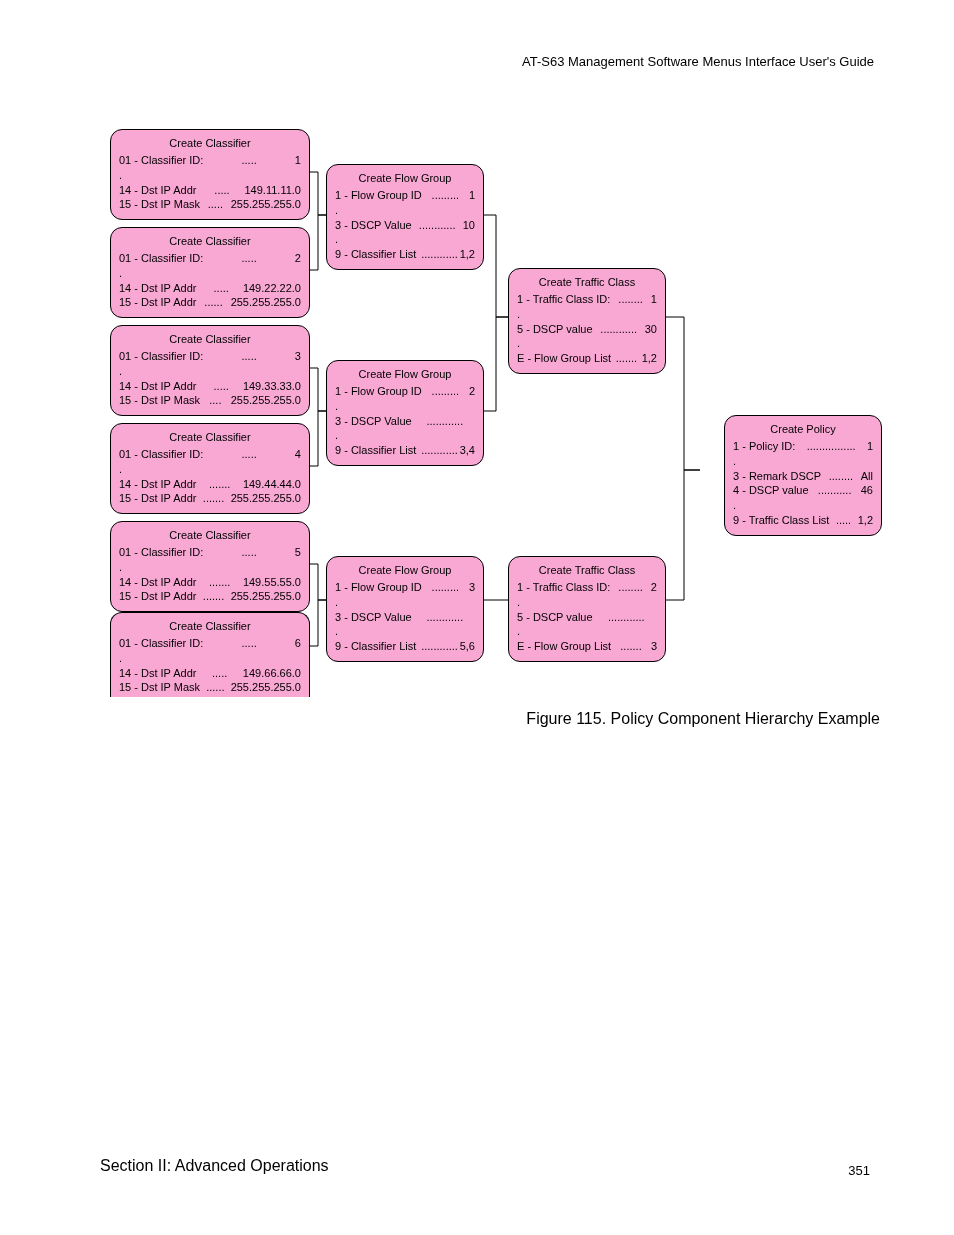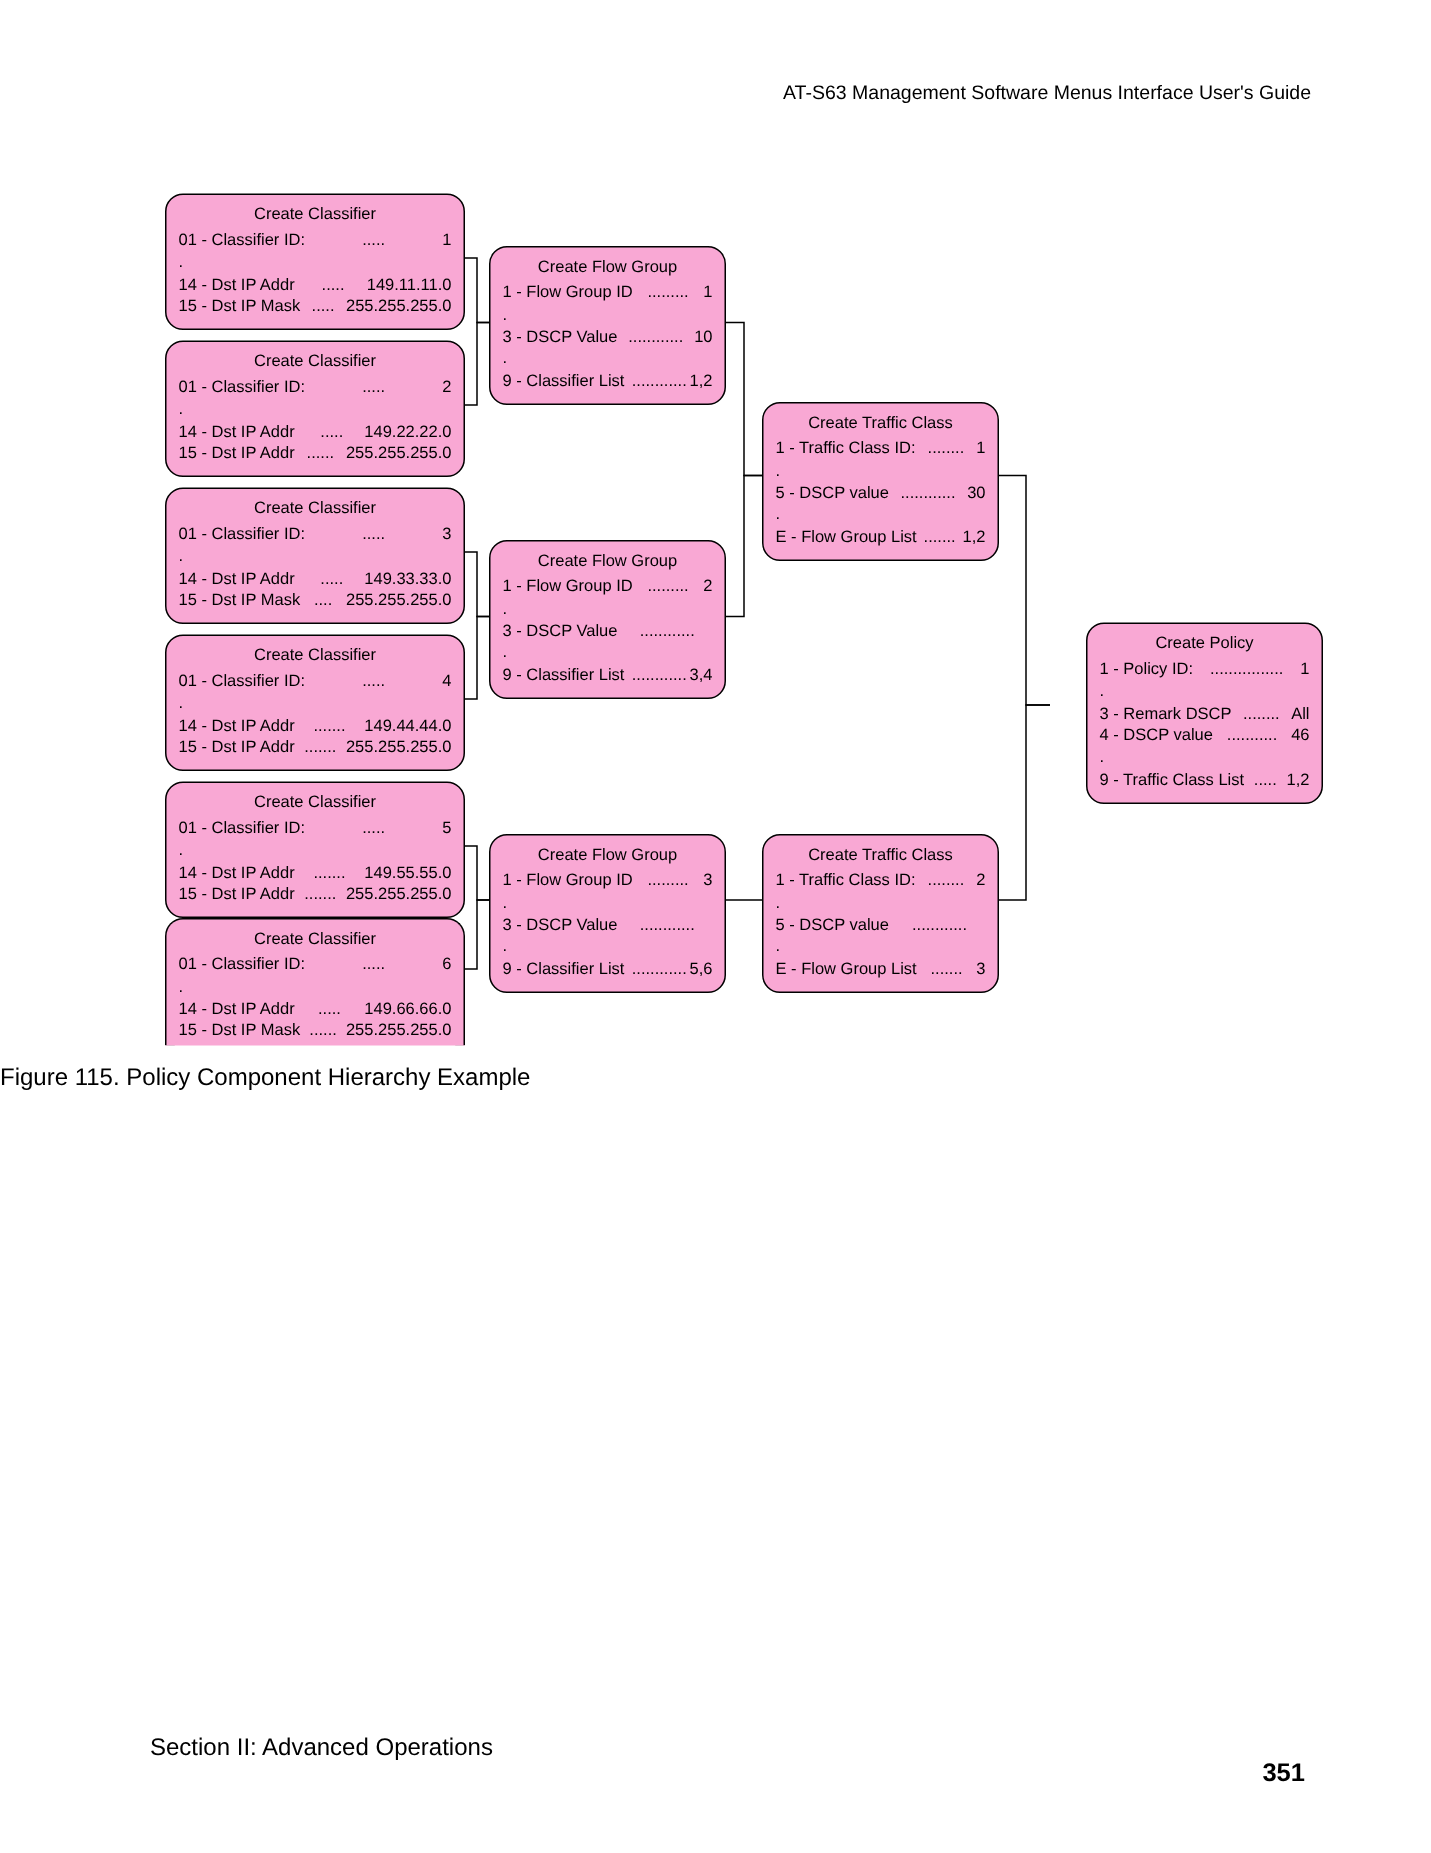--- a/index.html
+++ b/index.html
@@ -1,21 +1,21 @@
 <!DOCTYPE html>
 <html><head>
 <meta charset="utf-8">
 <style>
   * { box-sizing: border-box; margin: 0; padding: 0; }
   html, body { width: 954px; height: 1235px; background: #fff; font-family: Arial, Helvetica, sans-serif; color: #000; }
   .page { position: relative; width: 954px; height: 1235px; padding-left: 12px; }
   .header { position: absolute; top: 54px; right: 80px; font-size: 13px; }
   .footer-left { position: absolute; bottom: 60px; left: 100px; font-size: 16px; }
-  .footer-right { position: absolute; bottom: 43px; right: 84px; font-size: 17px; font-weight: bold; }
-  .caption { position: absolute; top: 710px; left: 0; width: 880px; text-align: left; font-size: 16px; }
+  .footer-right { position: absolute; bottom: 57px; right: 84px; font-size: 13px; }
+  .caption { position: absolute; top: 710px; left: 0; width: 880px; text-align: right; font-size: 16px; }
   .box {
     position: absolute;
     border: 1px solid #000;
     border-radius: 12px;
     background: #f9a8d4;
     padding: 6px 8px 7px 8px;
     font-size: 11px;
     line-height: 1.35;
   }
   .box .title { text-align: center; margin-bottom: 2px; }

